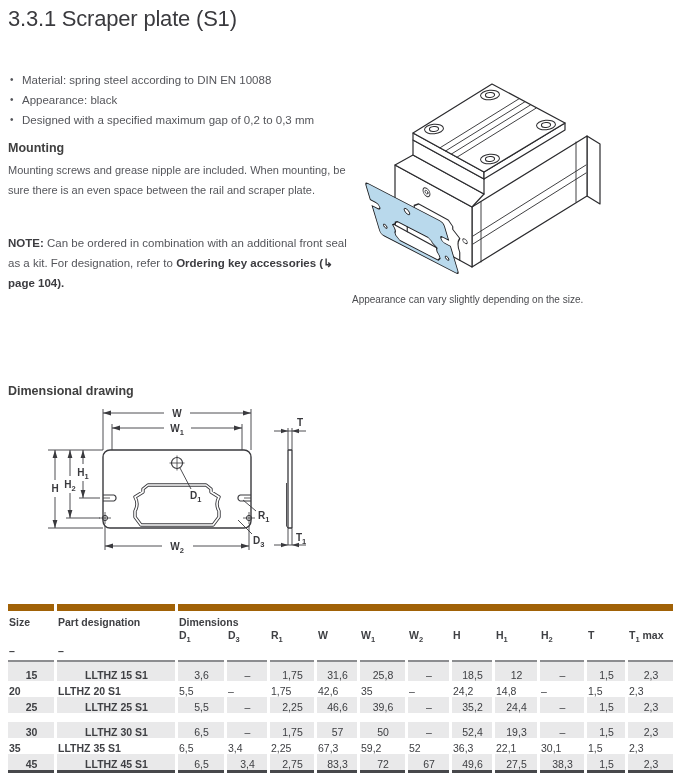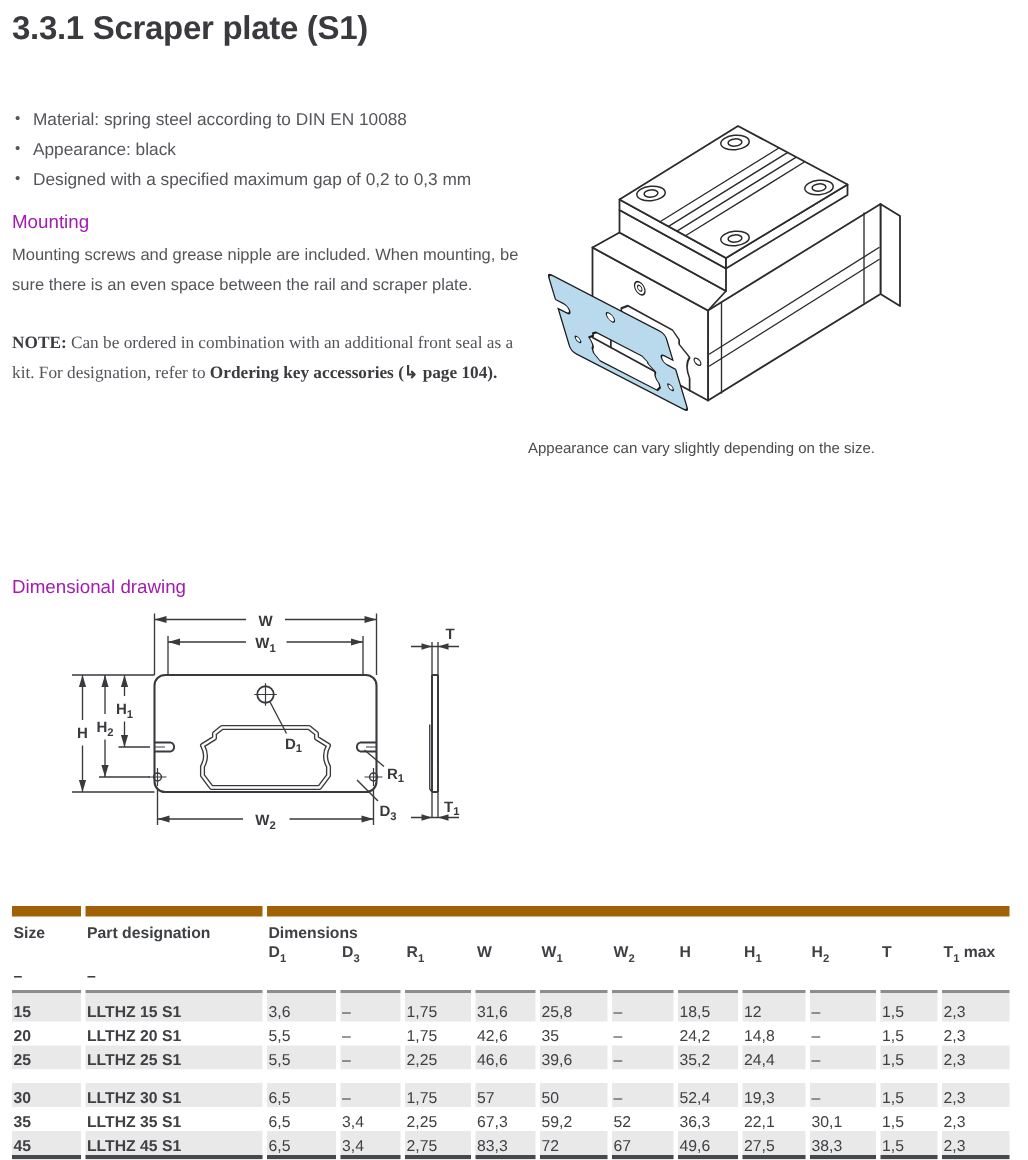--- a/index.html
+++ b/index.html
@@ -1,41 +1,41 @@
 <!DOCTYPE html>
 <html><head>
 <meta charset="utf-8">
 <style>
   html,body{margin:0;padding:0;background:#fff;}
   .page{position:relative;width:685px;height:773px;background:#ffffff;overflow:hidden;
         font-family:"Liberation Sans",sans-serif;color:#54555a;}
   .abs{position:absolute;}
-  .title{left:8px;top:6px;font-size:22px;font-weight:700;color:#3a3a3e;letter-spacing:-0.2px;}
+  .title{left:8px;top:6px;font-size:22px;font-weight:400;color:#3a3a3e;letter-spacing:-0.2px;}
   .bullets{left:10px;top:70px;width:348px;font-size:11.5px;line-height:20px;}
   .bullet-row{display:flex;}
   .bullet-dot{width:12px;font-size:10px;line-height:20px;color:#54555a;flex:0 0 12px;}
-  .sec-h{font-size:12.5px;font-weight:400;color:#a21caf;}
+  .sec-h{font-size:12.5px;font-weight:700;color:#404040;}
   .mounting-h{left:8px;top:141px;}
   .body-p{left:8px;top:160px;width:350px;font-size:11px;line-height:20px;}
-  .note-p{left:8px;top:219px;width:350px;font-size:11.5px;line-height:20px;font-family:Liberation Serif, serif;}
+  .note-p{left:8px;top:233px;width:350px;font-size:11.5px;line-height:20px;}
   .note-b{font-weight:700;color:#3c3c40;}
   .caption{left:352px;top:294px;font-size:10px;color:#4a4b4f;}
   .dim-h{left:8px;top:360px;margin-top:24px;}
   .fig{left:350px;top:70px;}
   .dimsvg{left:10px;top:393px;}
   .tablewrap{left:8px;top:604px;width:671px;}
   table.t{border-collapse:separate;border-spacing:3px 0;table-layout:fixed;width:669px;
           font-size:10.5px;color:#3f4044;margin-left:-3px;}
   .t th,.t td{padding:0 0 0 1px;text-align:left;font-weight:400;vertical-align:bottom;
               white-space:nowrap;overflow:hidden;}
   .t thead tr.h1 th{border-top:7px solid #a16207;padding-top:5px;font-weight:700;}
   .t tr.h2 th{font-weight:700;padding-top:1px;padding-bottom:2px;}
   .t tr.units td{font-weight:700;border-bottom:2px solid #8c8d90;padding:2px 0 3px 1px;}
   .t tbody td{height:16px;}
-  .t tr.shade td{background:#e9e9ea;}
+  .t tr.shade td{background:#e9e9ea;text-align:center;}
   .t td.b{font-weight:700;}
   .t tr.spacer td{height:9px;background:#fff;border:0;}
   .t tr.last td{border-bottom:3px solid #47484b;}
   .t tbody tr.first td{padding-top:3px;}
   sub{font-size:7.5px;line-height:0;}
   .dlb{font:700 10px "Liberation Sans",sans-serif;fill:#3a3a3e;}
 </style>
 </head>
 <body>
 

